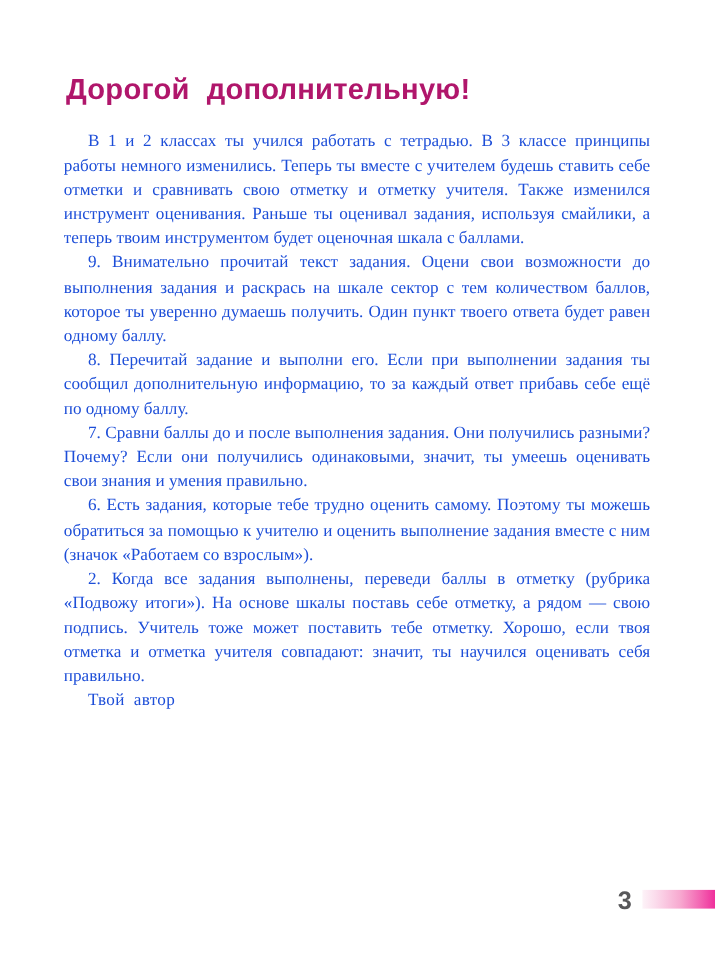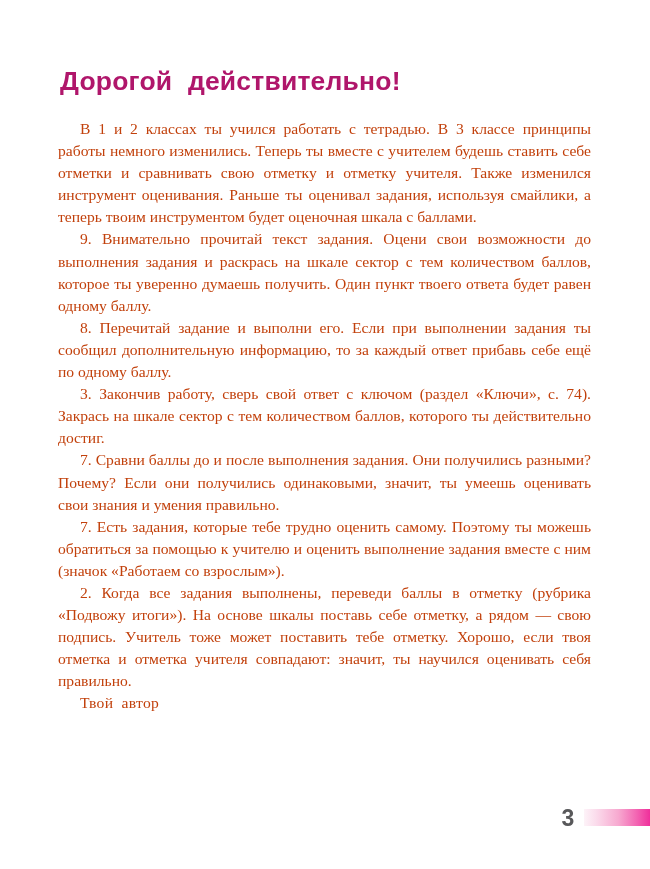--- a/index.html
+++ b/index.html
@@ -40,21 +40,21 @@
   }
 
   
   .body-block {
     position: absolute;
     left: 58px;
     top: 118px;
     width: 533px;
     font-size: 15.6px;
     line-height: 22.1px;
-    color: #c2410c;
+    color: #1d4ed8;
     text-align: justify;
     text-justify: inter-word;
     -ms-text-justify: distribute-all-lines;
     hyphens: none;
   }
 
   .body-block p {
     margin: 0;
     text-indent: 22px;
     text-align: justify;
@@ -113,36 +113,35 @@
     top: 4px;
     height: 17px;
     background: linear-gradient(to right, #fdf3f8 0%, #fbdcec 18%, #f7a9d0 52%, #f364b2 80%, #ef2f9b 100%);
   }
 </style>
 </head>
 <body>
 
 <div class="page">
 
-  <h1 class="page-title">Дорогой  действительно!</h1>
+  <h1 class="page-title">Дорогой  дополнительную!</h1>
 
   <div class="body-block">
 
     <p>В 1 и 2 классах ты учился работать с тетрадью. В 3 классе принципы работы немного изменились. Теперь ты вместе с учителем будешь ставить себе отметки и сравнивать свою отметку и отметку учителя. Также изменился инструмент оценивания. Раньше ты оценивал задания, используя смайлики, а теперь твоим инструментом будет оценочная шкала с баллами.</p>
 
 
     <p>9. Внимательно прочитай текст задания. Оцени свои возможности до выполнения задания и раскрась на шкале сектор с тем количеством баллов, которое ты уверенно думаешь получить. Один пункт твоего ответа будет равен одному баллу.</p>
 
     <p>8. Перечитай задание и выполни его. Если при выполнении задания ты сообщил дополнительную информацию, то за каждый ответ прибавь себе ещё по одному баллу.</p>
 
-    <p>3. Закончив работу, сверь свой ответ с ключом (раздел «Ключи», с. 74). Закрась на шкале сектор с тем количеством баллов, которого ты действительно достиг.</p>
 
     <p>7. Сравни баллы до и после выполнения задания. Они получились разными? Почему? Если они получились одинаковыми, значит, ты умеешь оценивать свои знания и умения правильно.</p>
 
-    <p>7. Есть задания, которые тебе трудно оценить самому. Поэтому ты можешь обратиться за помощью к учителю и оценить выполнение задания вместе с ним (значок «Работаем со взрослым»).</p>
+    <p>6. Есть задания, которые тебе трудно оценить самому. Поэтому ты можешь обратиться за помощью к учителю и оценить выполнение задания вместе с ним (значок «Работаем со взрослым»).</p>
 
     <p>2. Когда все задания выполнены, переведи баллы в отметку (рубрика «Подвожу итоги»). На основе шкалы поставь себе отметку, а рядом — свою подпись. Учитель тоже может поставить тебе отметку. Хорошо, если твоя отметка и отметка учителя совпадают: значит, ты научился оценивать себя правильно.</p>
 
 
     <p class="signature">Твой  автор</p>
 
   </div>
 
   <div class="footer">
     <div class="page-number">3</div>

